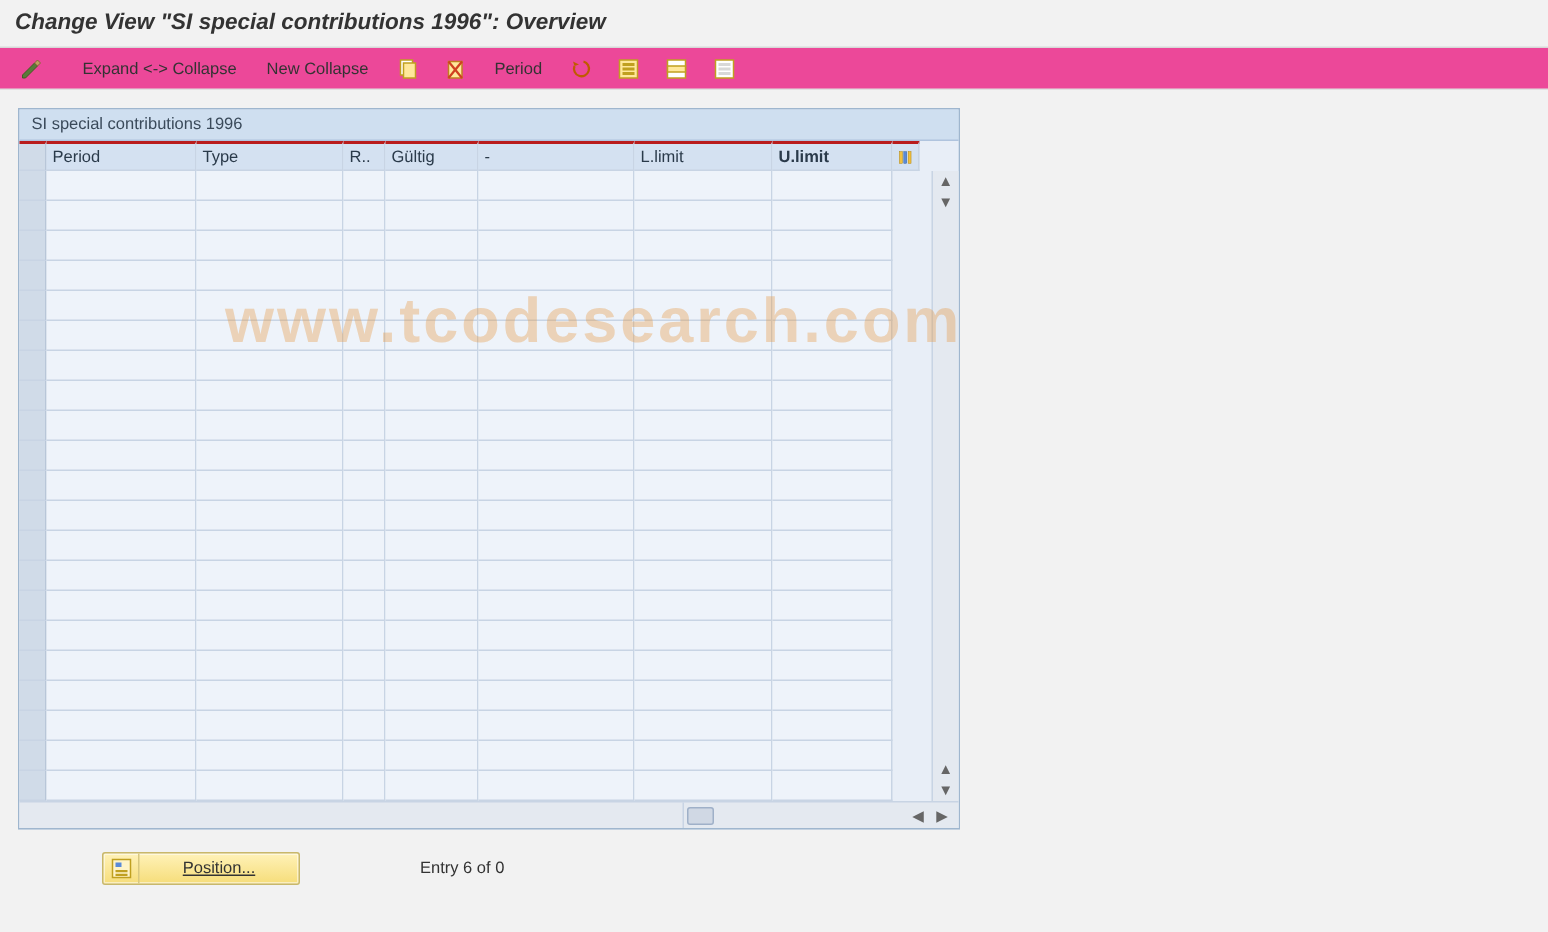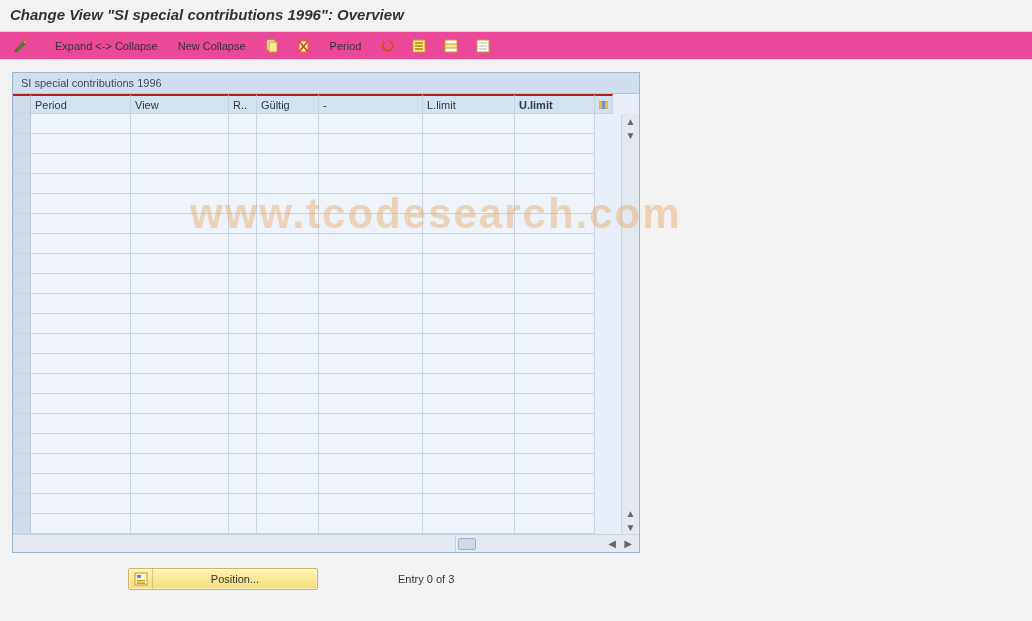--- a/index.html
+++ b/index.html
@@ -164,30 +164,31 @@
     .footer-area {
       position: absolute;
       left: 0; right: 0;
       top: 560px;
       padding: 8px 10px;
       display: flex;
       align-items: center;
       gap: 80px;
     }
     .position-btn {
-      margin-left: 118px;
-      width: 190px;
+      margin-left: 58px;
+      width: 132px;
       height: 22px;
       background: linear-gradient(#fff2b8, #f6dd7a);
       border: 1px solid #c9b86a;
       border-radius: 2px;
       display: flex;
       align-items: center;
       cursor: pointer;
       box-shadow: inset 0 0 0 1px rgba(255,255,255,0.5);
+      text-decoration: underline;
     }
     .position-btn .pb-icon {
       width: 24px; height: 100%;
       display:flex; align-items:center; justify-content:center;
       border-right: 1px solid #d8c880;
     }
     .position-btn .pb-label {
       flex:1; text-align:center; color:#333;
     }
     .entry-text { color: #333; }
@@ -196,21 +197,20 @@
       position: absolute;
       top: 190px;
       left: 150px;
       font-size: 42px;
       font-weight: bold;
       color: rgba(230, 150, 60, 0.35);
       letter-spacing: 2px;
       pointer-events: none;
       z-index: 50;
       font-family: Arial, sans-serif;
-      margin-left: 40px;
     }
 
     
     .ico { width:16px; height:16px; display:inline-block; }
     .cfg-ico { width:14px; height:14px; }
   </style>
 </head>
 <body>
 
 <div class="title-bar">
@@ -271,21 +271,21 @@
   </span>
 </div>
 
 <div class="panel">
   <div class="panel-header">SI special contributions 1996</div>
   <div class="grid-wrap">
     <div class="grid">
       <div class="grid-head">
         <div class="hcell sel-col"></div>
         <div class="hcell c-period">Period</div>
-        <div class="hcell c-type">View</div>
+        <div class="hcell c-type">Type</div>
         <div class="hcell c-r">R..</div>
         <div class="hcell c-gultig">Gültig</div>
         <div class="hcell c-dash">-</div>
         <div class="hcell c-llimit">L.limit</div>
         <div class="hcell c-ulimit">U.limit</div>
         <div class="hcell c-cfg">
           <svg class="cfg-ico" viewBox="0 0 14 14">
               <rect x="1" y="1" width="3" height="12" fill="#f0c040" stroke="#b08000" stroke-width="0.5"></rect>
               <rect x="5.5" y="1" width="3" height="12" fill="#5a8ad8" stroke="#3060a0" stroke-width="0.5"></rect>
               <rect x="10" y="1" width="3" height="12" fill="#f0c040" stroke="#b08000" stroke-width="0.5"></rect>
@@ -535,16 +535,16 @@
     <span class="pb-icon">
       <svg class="ico" viewBox="0 0 16 16">
           <rect x="2" y="2" width="12" height="12" fill="#fff4c8" stroke="#c0a020"></rect>
           <rect x="4" y="4" width="4" height="3" fill="#5a8ad8"></rect>
           <rect x="4" y="9" width="8" height="1.5" fill="#c0a020"></rect>
           <rect x="4" y="11.5" width="8" height="1.5" fill="#c0a020"></rect>
         </svg>
     </span>
     <span class="pb-label">Position...</span>
   </div>
-  <span class="entry-text">Entry 0 of 3</span>
+  <span class="entry-text">Entry 6 of 0</span>
 </div>
 
 <div class="watermark">www.tcodesearch.com</div>
 
 </body></html>

